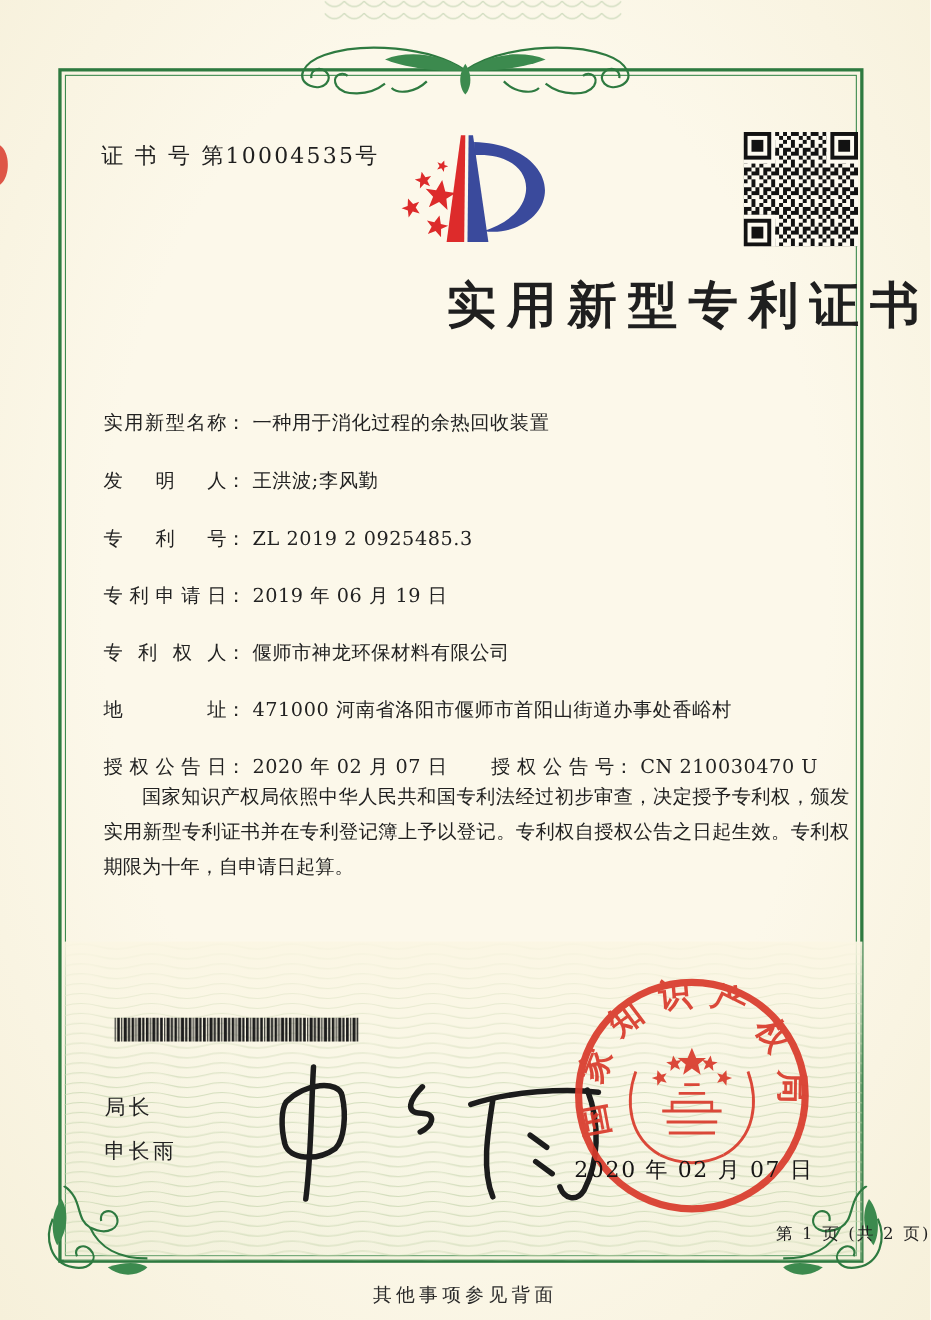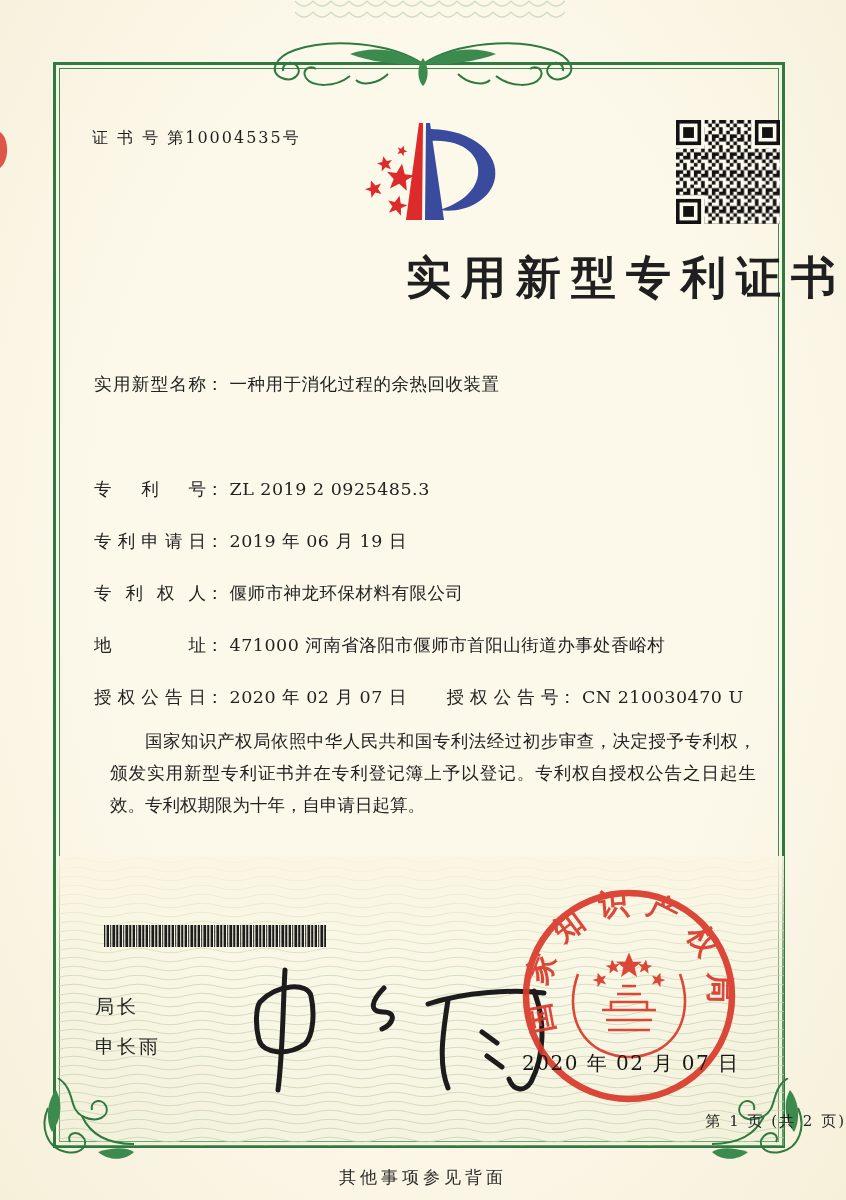--- a/index.html
+++ b/index.html
@@ -8,35 +8,35 @@
     position:relative; width:846px; height:1200px; overflow:hidden;
     background:radial-gradient(ellipse at 50% 45%, #fcf8ea 55%, #f6f0da 100%);
     color:#1f1f1f;
   }
   
   .frame{position:absolute; left:53px; top:62px; width:732px; height:1086px;
          border:3.5px solid #2e7a40; box-sizing:border-box;}
   .frame-inner{position:absolute; inset:3px; border:1.5px solid #3c8a4e;}
   .deco{position:absolute; pointer-events:none;}
   
-  .cert-no{position:absolute; left:92px; top:128px; font-size:16px; letter-spacing:2px;}
+  .cert-no{position:absolute; left:92px; top:128px; font-size:20px; letter-spacing:2px;}
   
   .title{position:absolute; left:0; top:248px; width:100%; text-align:right;
          font-size:45px; font-weight:600; letter-spacing:10px;}
   
   .frow{position:absolute; left:94px; font-size:17.5px; white-space:nowrap; color:#222;}
   .flabel{display:inline-block; width:112px; text-align:justify; text-align-last:justify; vertical-align:bottom;}
   .colon{display:inline-block; margin-right:6px;}
   .fvalue{letter-spacing:.5px;}
   .fgroup{display:inline-block;}
   .fgroup + .fgroup{margin-left:34px;}
   
   .body-text{position:absolute; left:94px; top:710px; width:678px; font-size:17.5px;
              line-height:1.82; text-align:justify; color:#222;}
-  .body-text p{margin:16px; text-indent:2em;}
+  .body-text p{margin:0; text-indent:2em;}
   
   .tint{position:absolute; left:58px; top:856px; width:726px; height:290px;
         background:linear-gradient(180deg, rgba(251,246,227,.92) 0%, rgba(240,243,220,.25) 45%, rgba(228,236,206,.28) 100%);}
   
   .sig-role{position:absolute; left:95px; top:994px; font-size:19px; letter-spacing:3px; color:#222;}
   .sig-name{position:absolute; left:95px; top:1034px; font-size:19px; letter-spacing:3px; color:#222;}
   
   .seal-date{position:absolute; left:522px; top:1050px; font-size:20px; letter-spacing:1.5px; color:#151515;}
   
   .page-info{position:absolute; left:0; top:1112px; width:100%; text-align:right; font-size:15px; letter-spacing:2px;}
@@ -130,20 +130,23 @@
         <rect x="1" y="23" width="5" height="5" fill="#fdfaf0"></rect>
         <rect x="2" y="24" width="3" height="3" fill="#121212"></rect>
     </g>
   </svg>
 
   <div class="title">实用新型专利证书</div>
 
   <div class="frow" style="top:372px">
     <span class="flabel">实用新型名称</span><span class="colon">：</span><span class="fvalue">一种用于消化过程的余热回收装置</span>
   </div>
+  <div class="frow" style="top:425px">
+    <span class="flabel">发明人</span><span class="colon">：</span><span class="fvalue">王洪波;李风勤</span>
+  </div>
   <div class="frow" style="top:477px">
     <span class="flabel">专利号</span><span class="colon">：</span><span class="fvalue">ZL 2019 2 0925485.3</span>
   </div>
   <div class="frow" style="top:529px">
     <span class="flabel">专利申请日</span><span class="colon">：</span><span class="fvalue">2019 年 06 月 19 日</span>
   </div>
   <div class="frow" style="top:581px">
     <span class="flabel">专利权人</span><span class="colon">：</span><span class="fvalue">偃师市神龙环保材料有限公司</span>
   </div>
   <div class="frow" style="top:633px">

